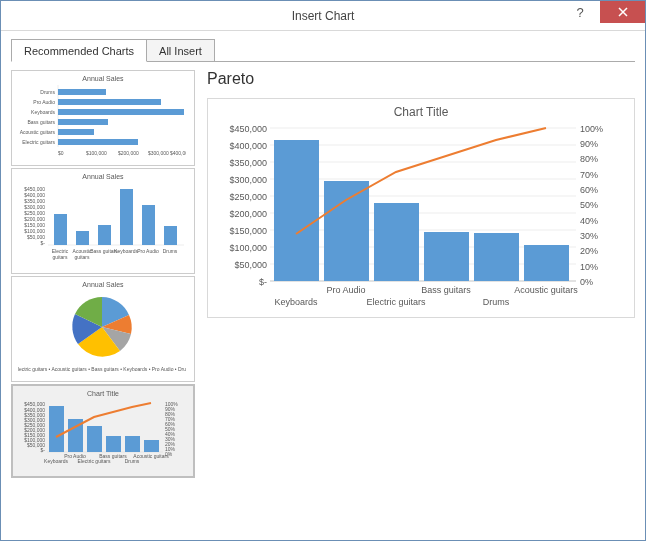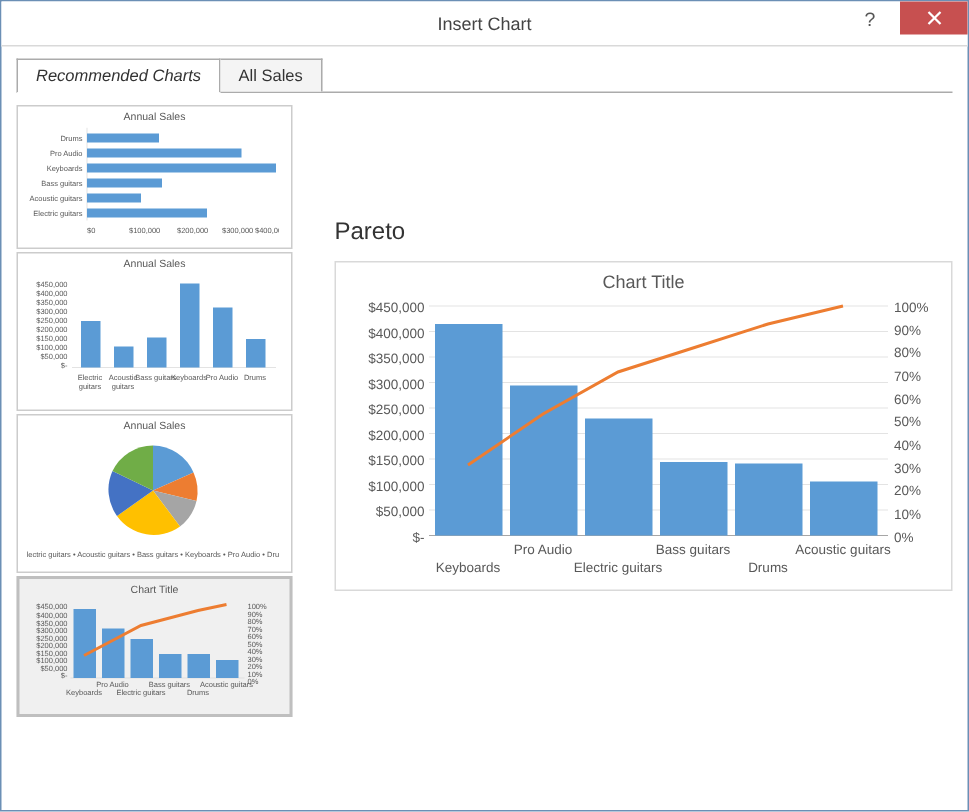--- a/index.html
+++ b/index.html
@@ -7,23 +7,23 @@
   .window { width: 646px; height: 541px; background: #fff; position: relative; border: 1px solid #6b8fb5; }
   .titlebar { height: 30px; background: #fff; display: flex; align-items: center; position: relative; border-bottom: 1px solid #d9d9d9; }
   .titlebar-title { flex: 1; text-align: center; font-size: 12px; color: #444; }
   .titlebar-btns { display: flex; position: absolute; right: 0; top: 0; height: 30px; }
   .tb-btn { width: 40px; height: 22px; display: flex; align-items: center; justify-content: center; font-size: 13px; }
   .tb-help { color: #555; }
   .tb-close { background: #c75050; color: #fff; width: 45px; height: 22px; font-family: sans-serif; }
   .content { padding: 8px 10px; }
   .tabs { display: flex; border-bottom: 1px solid #ababab; margin-bottom: 8px; }
   .tab { padding: 5px 12px 4px; border: 1px solid #ababab; border-bottom: none; background: #fff; font-size: 11px; color: #333; position: relative; }
-  .tab.active { background: #fff; border-bottom: 1px solid #fff; margin-bottom: -1px; font-style: italic; }
+  .tab.active { background: #fff; border-bottom: 1px solid #fff; margin-bottom: -1px; }
   .tab.inactive { background: #f4f4f4; border-left: none; }
-  .body { display: flex; gap: 28px; align-items: center; }
+  .body { display: flex; gap: 12px; }
   .sidebar { width: 184px; }
   .thumb { border: 1px solid #ccc; background: #fff; margin-bottom: 2px; padding: 4px 6px; }
   .thumb.selected { border: 2px solid #bfbfbf; background: #f0f0f0; }
   .thumb-title { text-align: center; font-size: 7px; color: #595959; margin-bottom: 3px; }
   .main { flex: 1; }
   .main-title { font-size: 16px; color: #333; margin-bottom: 10px; }
   .preview { border: 1px solid #d9d9d9; padding: 6px 10px 4px; margin-bottom: 10px; background: #fff; }
   .chart-title { text-align: center; font-size: 12px; color: #595959; margin-bottom: 4px; }
   .desc { font-size: 11px; color: #333; line-height: 1.35; }
   svg { display: block; }
@@ -45,21 +45,21 @@
         <svg width="10" height="10" viewBox="0 0 10 10">
             <path d="M1 1 L9 9 M9 1 L1 9" stroke="#fff" stroke-width="1.5"></path>
           </svg>
       </div>
     </div>
   </div>
 
   <div class="content">
     <div class="tabs">
       <div class="tab active">Recommended Charts</div>
-      <div class="tab inactive">All Sales</div>
+      <div class="tab inactive">All Insert</div>
     </div>
 
     <div class="body">
       <div class="sidebar">
 
         <div class="thumb">
           <div class="thumb-title">Annual Sales</div>
           <svg width="168" height="76">
             <g>
               <line class="grid" x1="40" y1="0" x2="40" y2="62"></line>

